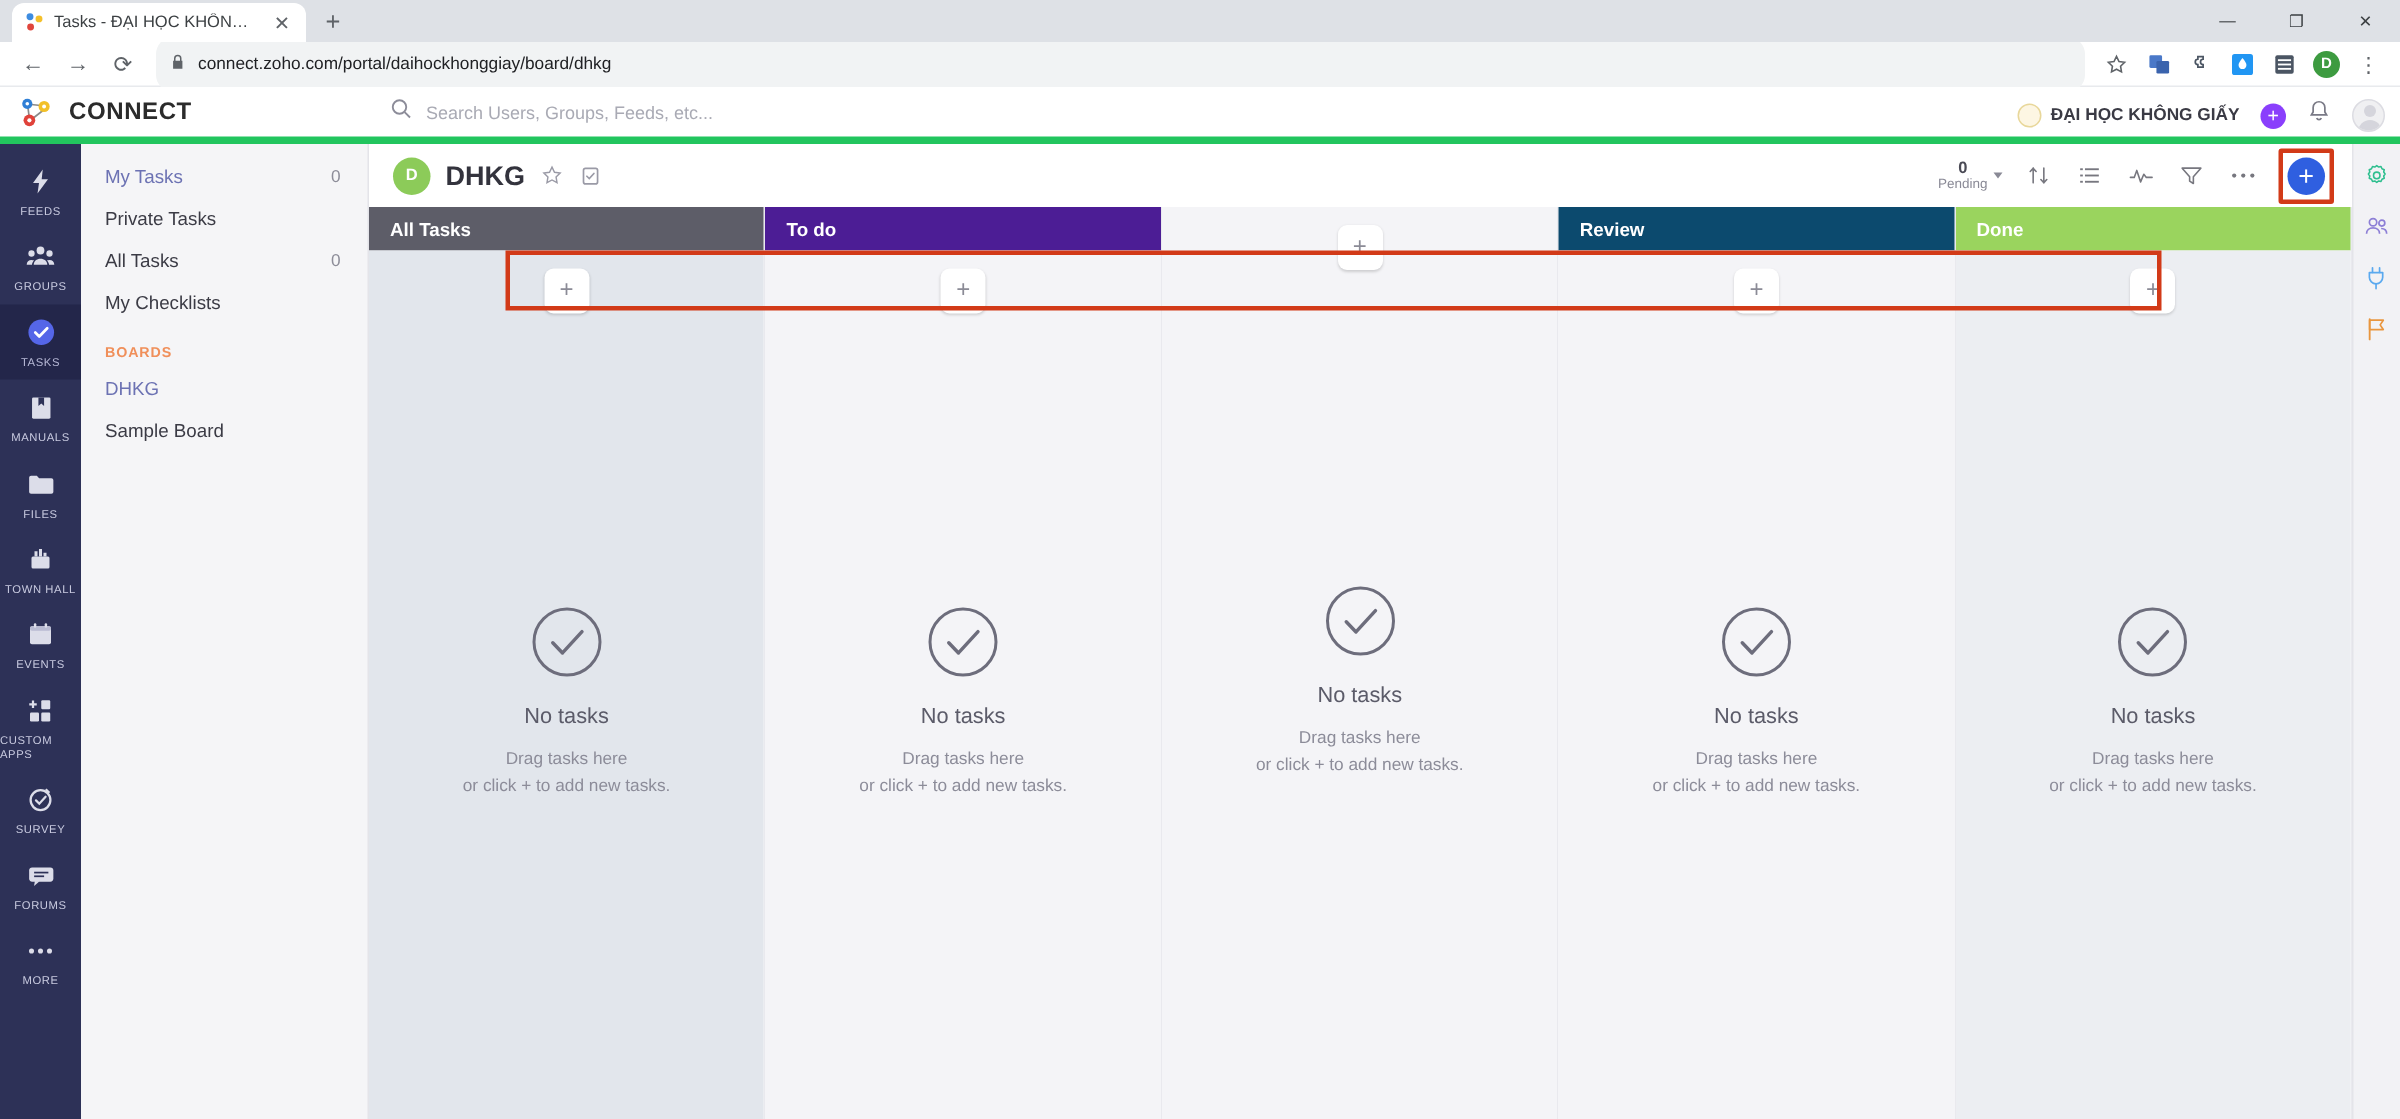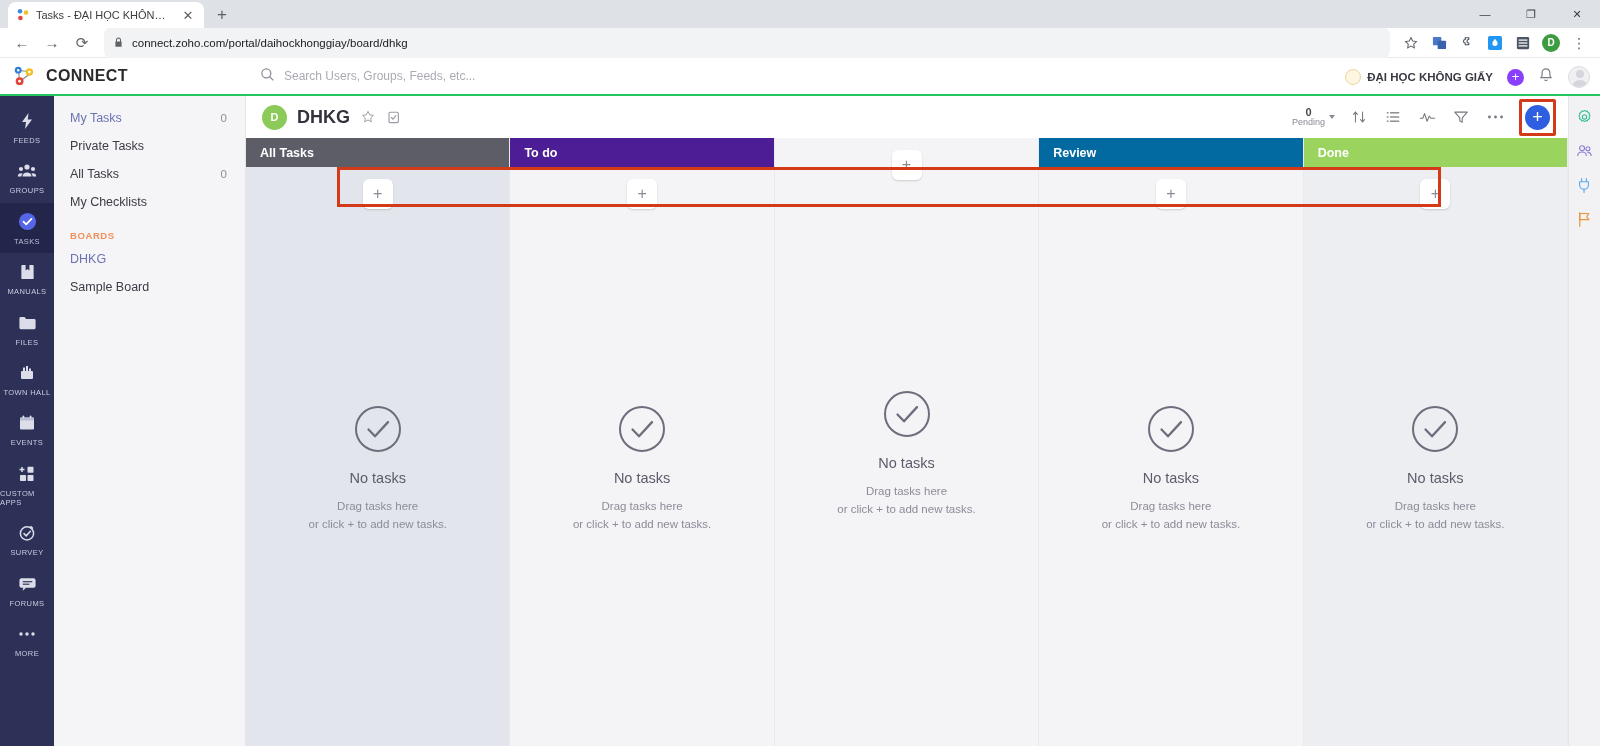--- a/index.html
+++ b/index.html
@@ -70,21 +70,21 @@
   .profile-badge {
     width: 18px; height: 18px; border-radius: 50%;
     background: #3d9b40; color: #fff; font-size: 10px; font-weight: bold;
     display: flex; align-items: center; justify-content: center;
   }
   .kebab { color: #5f6368; font-size: 14px; letter-spacing: 0; }
 
   
   .app-header {
     height: 38px; background: #fff; display: flex; align-items: center;
-    border-bottom: 2px solid #22c55e; position: relative;
+    border-bottom: 5px solid #22c55e; position: relative;
   }
   .logo-wrap { width: 246px; display: flex; align-items: center; padding-left: 12px; gap: 8px; }
   .logo-mark { width: 26px; height: 22px; position: relative; flex: 0 0 26px; }
   .logo-text { font-size: 16px; font-weight: bold; color: #2b2b2b; letter-spacing: .4px; }
   .global-search { display: flex; align-items: center; gap: 9px; margin-left: 14px; }
   .gs-text { font-size: 12px; color: #a9aab4; }
   .header-right {
     position: absolute; right: 10px; top: 0; height: 38px;
     display: flex; align-items: center; gap: 14px;
   }
@@ -596,21 +596,21 @@
                 </svg>
             </span>
             <div class="empty-title">No tasks</div>
             <div class="empty-sub">Drag tasks here</div>
             <div class="empty-sub">or click + to add new tasks.</div>
           </div>
         </div>
       </div>
 
       <div class="col">
-        <div class="col-head" style="background:#0369a1">
+        <div class="col-head" style="background:#0c4a6e">
           <span>Review</span>
         </div>
         <div class="col-body" style="background:#f4f4f7">
           <div class="add-row">
             <span class="add-card">+</span>
           </div>
           <div class="empty">
             <span class="empty-ico">
               <svg width="50" height="50" viewBox="0 0 50 50">
                   <circle cx="25" cy="25" r="22" fill="none" stroke="#6d6d7c" stroke-width="2"></circle>

